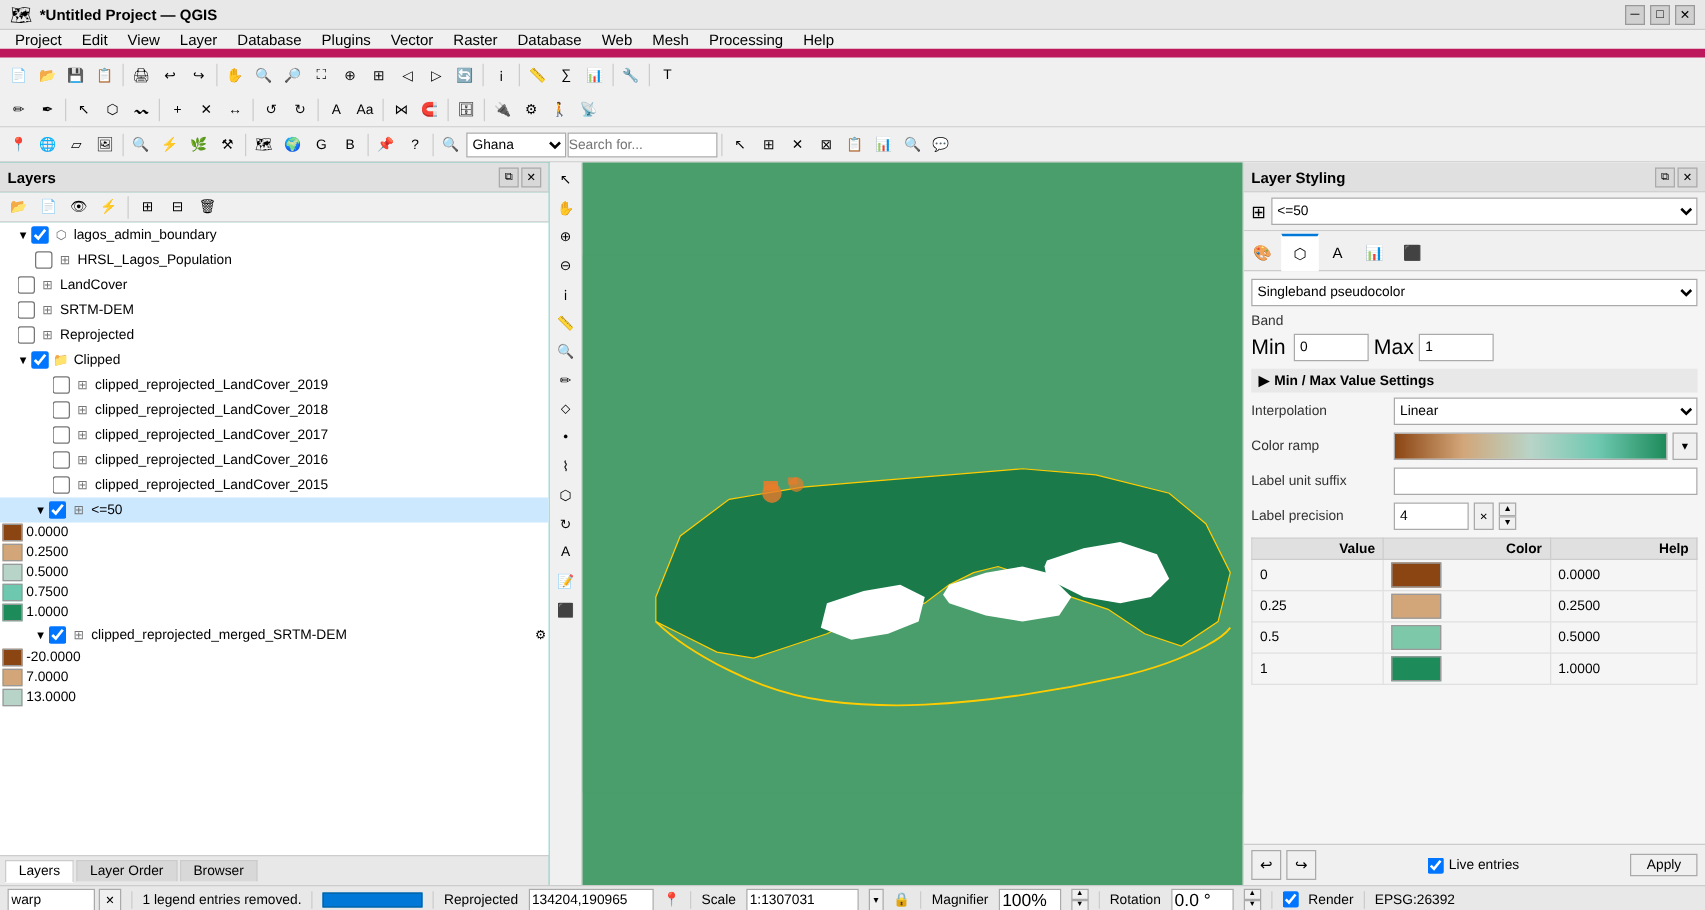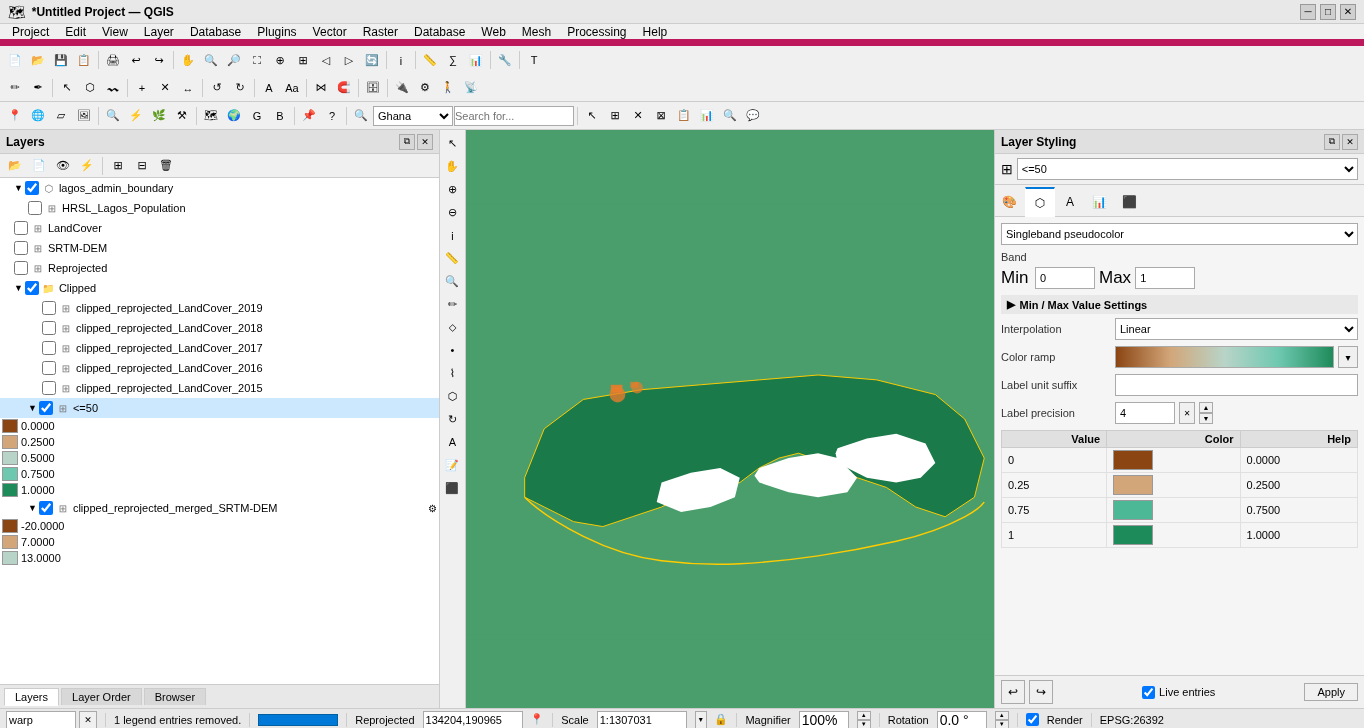--- a/index.html
+++ b/index.html
@@ -505,25 +505,25 @@
             <td>0.0000</td>
           </tr>
           <tr>
             <td>0.25</td>
             <td>
                 <div class="color-cell" style="background:#D2A679;"></div>
               </td>
             <td>0.2500</td>
           </tr>
           <tr>
-            <td>0.75</td>
+            <td>0.5</td>
             <td>
-                <div class="color-cell" style="background:#4DB896;"></div>
+                <div class="color-cell" style="background:#7EC8AA;"></div>
               </td>
-            <td>0.7500</td>
+            <td>0.5000</td>
           </tr>
           <tr>
             <td>1</td>
             <td>
                 <div class="color-cell" style="background:#1E8B5A;"></div>
               </td>
             <td>1.0000</td>
           </tr>
         </tbody>
       </table>

